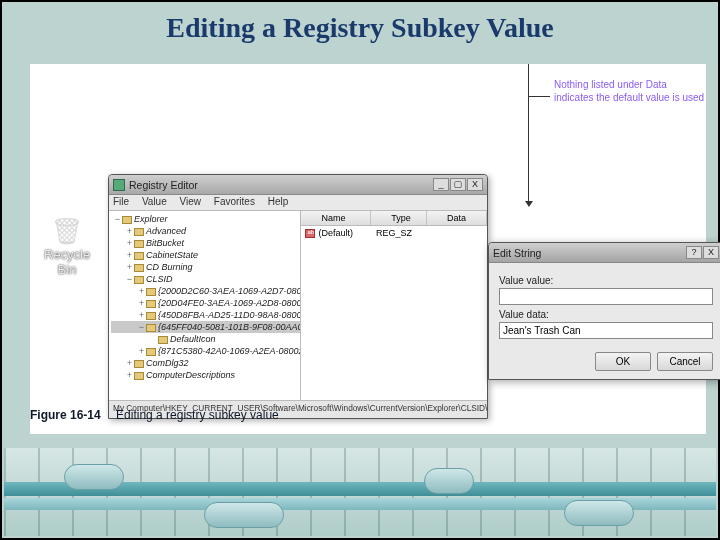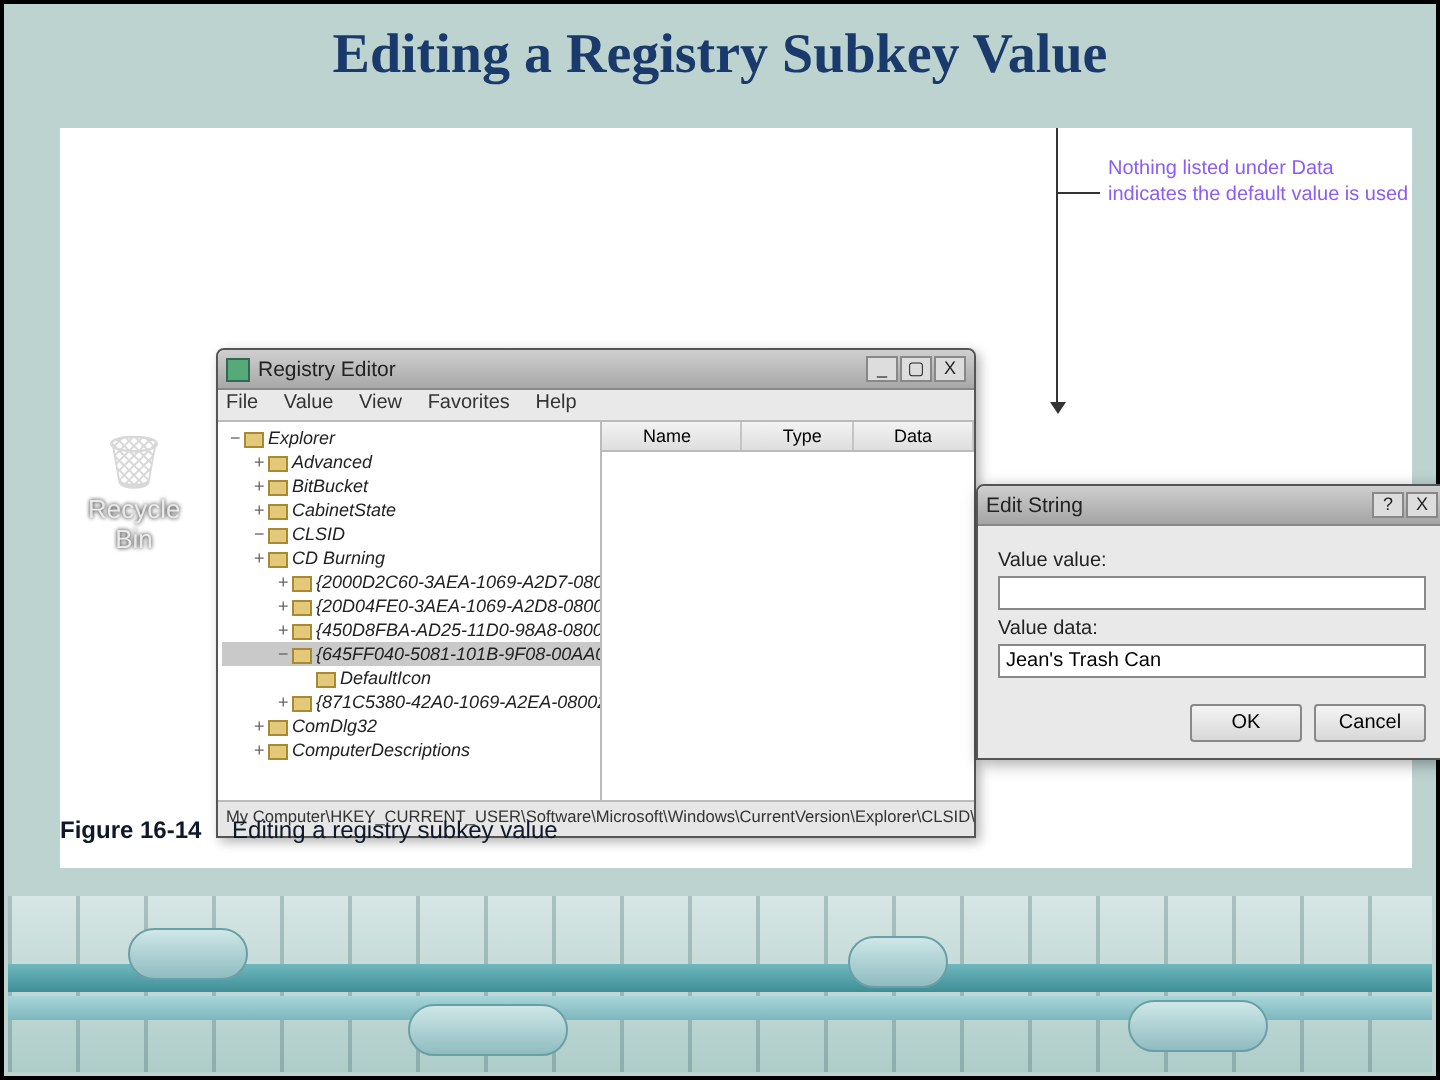--- a/index.html
+++ b/index.html
@@ -132,37 +132,42 @@
         <span>View</span>
         <span>Favorites</span>
         <span>Help</span>
       </div>
       <div class="reg-body">
         <div class="tree-pane">
           <div class="row ind0"><span class="tw">−</span><span class="fld"></span><span>Explorer</span></div>
           <div class="row ind1"><span class="tw">+</span><span class="fld"></span><span>Advanced</span></div>
           <div class="row ind1"><span class="tw">+</span><span class="fld"></span><span>BitBucket</span></div>
           <div class="row ind1"><span class="tw">+</span><span class="fld"></span><span>CabinetState</span></div>
+          <div class="row ind1"><span class="tw">+</span><span class="fld"></span><span>CD Burning</span></div>
           <div class="row ind1"><span class="tw">−</span><span class="fld"></span><span>CLSID</span></div>
-          <div class="row ind1"><span class="tw">+</span><span class="fld"></span><span>CD Burning</span></div>
           <div class="row ind2"><span class="tw">+</span><span class="fld"></span><span>{2000D2C60-3AEA-1069-A2D7-08002B30309D}</span></div>
           <div class="row ind2"><span class="tw">+</span><span class="fld"></span><span>{20D04FE0-3AEA-1069-A2D8-08002B30309D}</span></div>
           <div class="row ind2"><span class="tw">+</span><span class="fld"></span><span>{450D8FBA-AD25-11D0-98A8-0800361B1103}</span></div>
           <div class="row ind2 sel"><span class="tw">−</span><span class="fld"></span><span>{645FF040-5081-101B-9F08-00AA002F954E}</span></div>
           <div class="row ind3"><span class="tw"> </span><span class="fld"></span><span>DefaultIcon</span></div>
           <div class="row ind2"><span class="tw">+</span><span class="fld"></span><span>{871C5380-42A0-1069-A2EA-08002B30309D}</span></div>
           <div class="row ind1"><span class="tw">+</span><span class="fld"></span><span>ComDlg32</span></div>
           <div class="row ind1"><span class="tw">+</span><span class="fld"></span><span>ComputerDescriptions</span></div>
         </div>
         <div class="list-pane">
           <div class="list-head">
             <div class="lh-name">Name</div>
             <div class="lh-type">Type</div>
             <div class="lh-data">Data</div>
           </div>
+          <div class="list-row">
+            <div class="lh-name"><span class="val-ico"></span><span>(Default)</span></div>
+            <div class="lh-type">REG_SZ</div>
+            <div class="lh-data"></div>
+          </div>
         </div>
       </div>
       <div class="statusbar">My Computer\HKEY_CURRENT_USER\Software\Microsoft\Windows\CurrentVersion\Explorer\CLSID\{645FF040-5081-101B-9F08-00AA002F954E}</div>
     </div>
 
     <div class="dlg">
       <div class="win-title">
         <span>Edit String</span>
         <span class="spacer"></span>
         <span class="win-btns">

